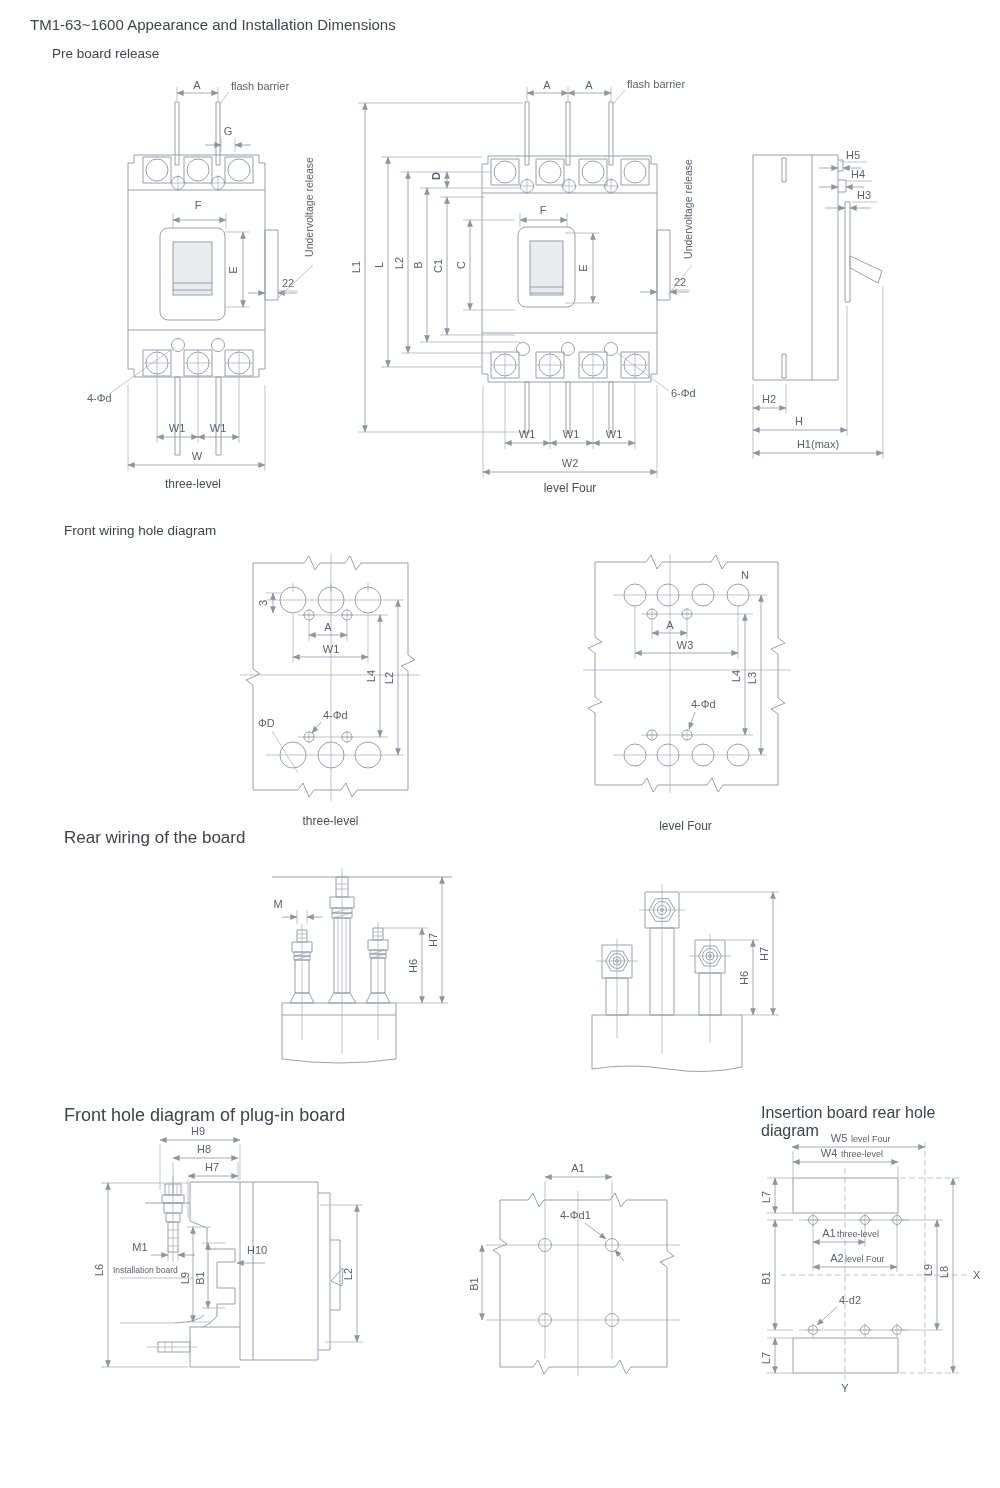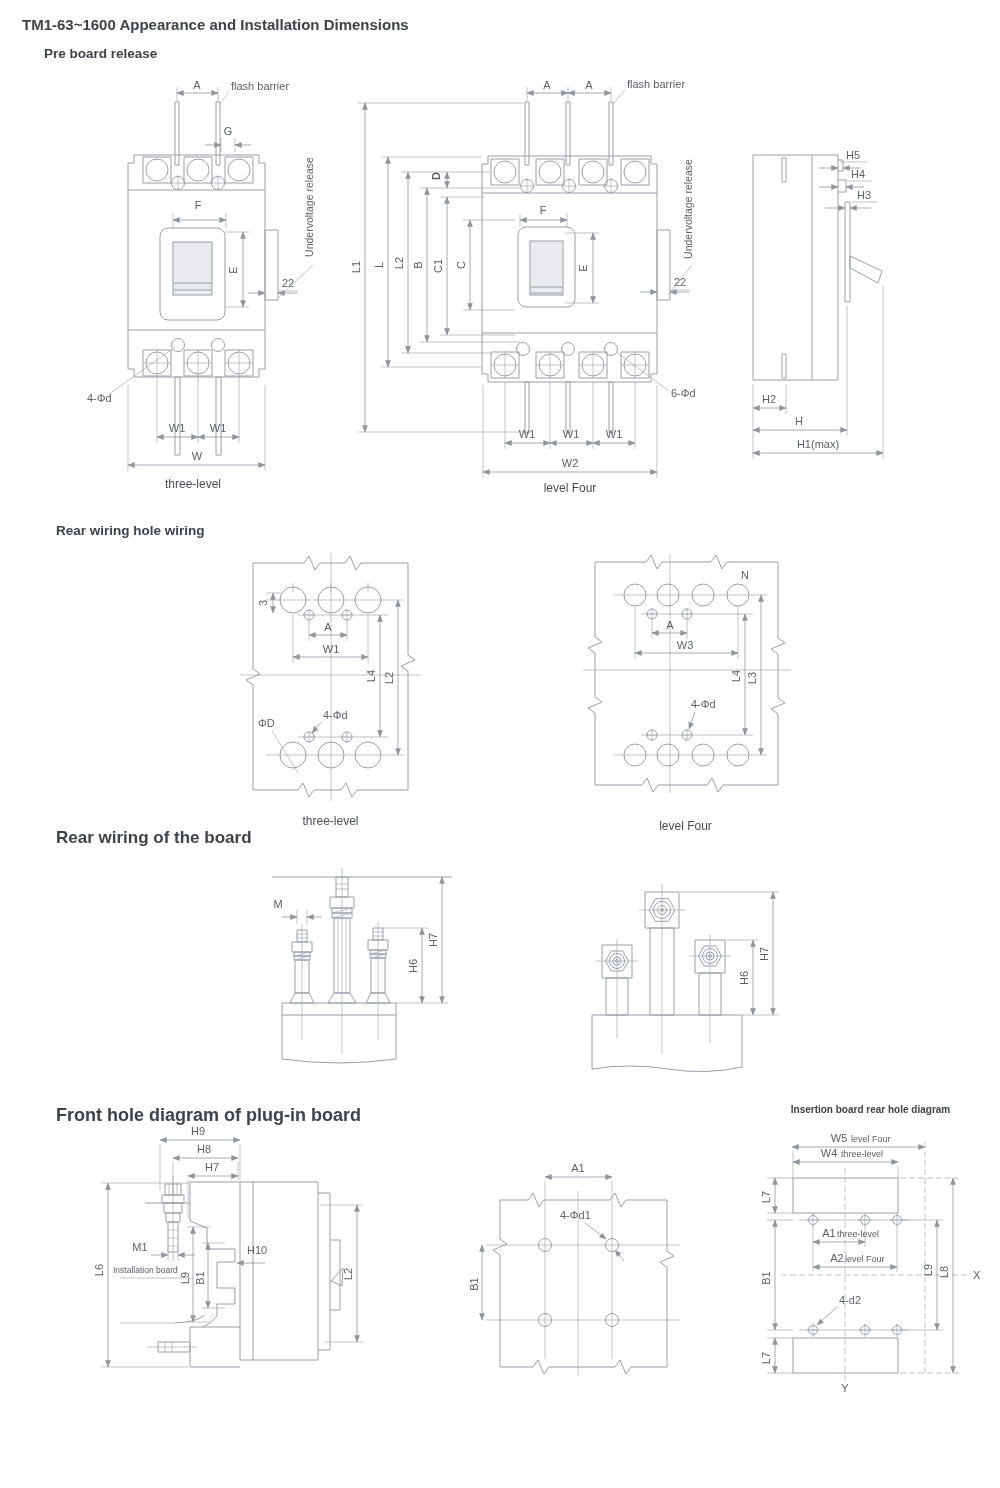--- a/index.html
+++ b/index.html
@@ -1,19 +1,19 @@
 <!DOCTYPE html>
 <html><head>
 <meta charset="utf-8">
 <style>
   html,body{margin:0;padding:0;background:#fff;}
   .sheet{position:relative;width:1000px;height:1488px;background:#ffffff;overflow:hidden;
          font-family:"Liberation Sans",sans-serif;}
   .abs{position:absolute;}
-  .hd{color:#3d434b;font-weight:700;}
+  .hd{color:#3d434b;font-weight:400;margin-left:8px;}
   .cap{color:#474d55;font-size:12px;text-align:center;}
   svg{overflow:visible;}
   .ln{fill:none;stroke:#98a0aa;stroke-width:1;stroke-linejoin:round;}
   .lt{fill:none;stroke:#a4abb4;stroke-width:0.7;}
   .dsh{stroke-dasharray:6 3;}
   .dim{fill:none;stroke:#8e959f;stroke-width:0.8;}
   .fil{fill:#e9ebee;stroke:#98a0aa;stroke-width:1;}
   .dt{font-family:"Liberation Sans",sans-serif;font-size:11px;fill:#5a616b;}
   .dtb{font-weight:bold;}
   .dtm{font-size:10.5px;}
@@ -343,21 +343,21 @@
       <line class="dim" x1="18" y1="302" x2="112" y2="302" marker-start="url(#ah)" marker-end="url(#ah)"></line>
       <text class="dt" x="64" y="297" text-anchor="middle">H</text>
     </g>
     <g>
       <line class="lt" x1="148" y1="158" x2="148" y2="331"></line>
       <line class="dim" x1="18" y1="325" x2="148" y2="325" marker-start="url(#ah)" marker-end="url(#ah)"></line>
       <text class="dt" x="83" y="320" text-anchor="middle">H1(max)</text>
     </g>
   </svg>
 
-  <div class="abs hd" style="left:56px;top:523px;font-size:13.5px">Rear wiring hole wiring</div>
+  <div class="abs hd" style="left:56px;top:523px;font-size:13.5px">Front wiring hole diagram</div>
 
   <svg class="abs" style="left:228px;top:545px" width="200" height="265" viewBox="0 0 200 265">
     <g>
       <path class="ln" d="M25,18 H76 l5,-7 l6,14 l5,-7 H117 l5,-7 l6,14 l5,-7 H180 V110 l7,5 l-14,6 l7,5 V245 H129 l-5,7 l-6,-14 l-5,7 H86 l-5,7 l-6,-14 l-5,7 H25 V140 l-7,-5 l14,-6 l-7,-5 Z"></path>
       <line class="lt" x1="103" y1="8" x2="103" y2="256"></line>
       <line class="lt" x1="12" y1="130" x2="192" y2="130"></line>
     </g>
     <g>
       <line class="lt" x1="38" y1="55" x2="176" y2="55"></line>
       <line class="lt" x1="65" y1="38" x2="65" y2="47"></line>
@@ -720,21 +720,21 @@
       <line class="dim" x1="117" y1="80" x2="138" y2="96" marker-end="url(#ah)"></line>
       <line class="dim" x1="156" y1="118" x2="147" y2="107" marker-end="url(#ah)"></line>
       <text class="dt" x="92" y="76">4-Φd1</text>
     </g>
     <g>
       <line class="dim" x1="14" y1="102" x2="14" y2="177" marker-start="url(#ah)" marker-end="url(#ah)"></line>
       <text class="dt" transform="rotate(-90 10 141)" x="10" y="141" text-anchor="middle">B1</text>
     </g>
   </svg>
 
-  <div class="abs hd" style="left:753px;top:1104px;width:235px;font-size:10px;text-align:center">Insertion board rear hole diagram</div>
+  <div class="abs hd" style="left:753px;top:1104px;width:235px;font-size:16px;">Insertion board rear hole diagram</div>
 
   <svg class="abs" style="left:753px;top:1118px" width="240" height="290" viewBox="0 0 240 290">
     <g>
       <line class="lt dsh" x1="172" y1="24" x2="172" y2="258"></line>
       <line class="dim" x1="39" y1="29" x2="172" y2="29" marker-start="url(#ah)" marker-end="url(#ah)"></line>
       <text class="dt" x="86" y="24" text-anchor="middle">W5</text>
       <text class="dt dtn" x="98" y="24">level Four</text>
     </g>
     <g>
       <line class="lt" x1="40" y1="33" x2="40" y2="60"></line>

